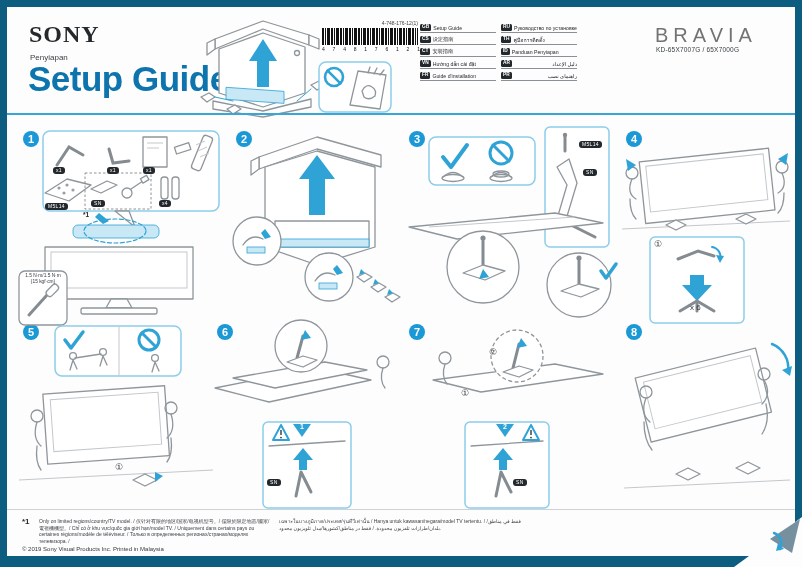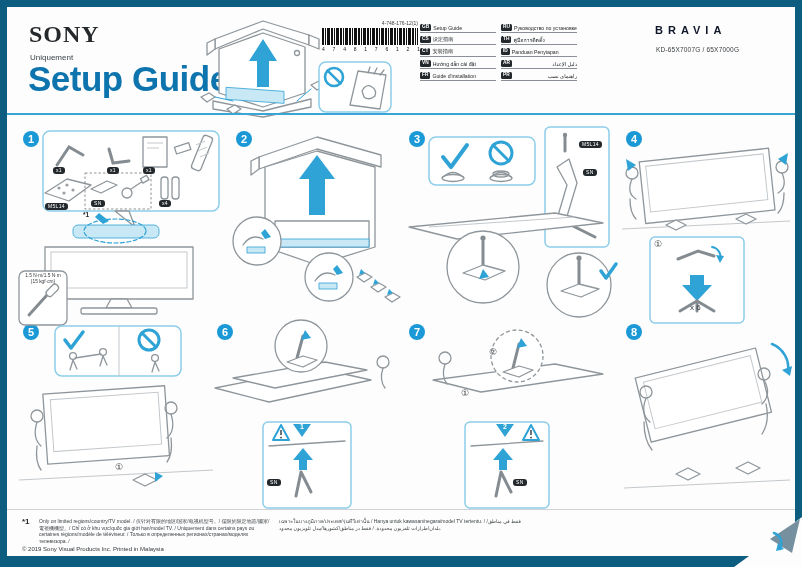--- a/index.html
+++ b/index.html
@@ -7,21 +7,21 @@
          font-family:"Liberation Sans",sans-serif;color:#2b2f33;}
   .sheet{position:absolute;left:7px;top:7px;width:788px;height:549px;background:#fdfdfd;}
   .abs{position:absolute;}
   .badge{position:absolute;width:16px;height:16px;border-radius:50%;background:#1b99d6;color:#fff;
          font-size:11px;font-weight:bold;text-align:center;line-height:16px;}
   .tag{position:absolute;background:#23282c;color:#fff;font-size:5px;line-height:7px;
        padding:0 3px;border-radius:3px;letter-spacing:.3px;white-space:nowrap;}
   .sony{font-family:"Liberation Serif",serif;font-weight:bold;font-size:24px;letter-spacing:1px;color:#26292c;}
   .tvlabel{font-size:8px;color:#3a3f43;}
   .title{font-size:35px;font-weight:600;color:#0e74ae;letter-spacing:-.5px;}
-  .bravia{font-size:11px;letter-spacing:5px;color:#0f172a;font-weight:bold;}
+  .bravia{font-size:20px;letter-spacing:5px;color:#737373;font-weight:normal;}
   .model{font-size:6.5px;color:#3a3f43;letter-spacing:.2px;}
   .partnum{font-size:5px;color:#3a3f43;text-align:right;}
   .barcode{height:17px;background:repeating-linear-gradient(90deg,#111 0 1.6px,#fff 1.6px 3px,#111 3px 3.8px,#fff 3.8px 5.4px,#111 5.4px 7.6px,#fff 7.6px 9px);}
   .bcdigits{font-size:5px;letter-spacing:3.2px;color:#222;text-align:center;margin-top:1px;white-space:nowrap;}
   .langcol{position:absolute;width:76px;}
   .lang-row{display:flex;align-items:center;gap:2px;height:9px;border-bottom:.8px solid #8a9095;margin-bottom:2px;}
   .lang-code{background:#23282c;color:#fff;font-size:4.8px;line-height:6.5px;padding:0 2px;border-radius:1.5px;font-weight:bold;}
   .lang-label{font-size:5.2px;color:#26292c;flex:1;white-space:nowrap;overflow:hidden;}
   .lang-row.rtl .lang-label{text-align:right;direction:rtl;}
   .divider{position:absolute;left:0;width:788px;height:2px;background:#39a6d6;}
@@ -45,21 +45,21 @@
   .box{fill:#ffffff;stroke:#8ccdea;stroke-width:1.5;}
   .ghost{stroke:#c3c8cc;fill:none;stroke-width:1;}
 </style>
 </head>
 <body>
 
 <div class="frame">
   <div class="sheet">
 
     <div class="abs sony" style="left:22px;top:14px;font-family:Liberation Serif, serif;">SONY</div>
-    <div class="abs tvlabel" style="left:23px;top:46px;">Uniquement</div>
+    <div class="abs tvlabel" style="left:23px;top:46px;">Penyiapan</div>
     <div class="abs title" style="left:21px;top:52px;">Setup Guide</div>
 
     <svg style="left:186px;top:2px;" width="134" height="108" viewBox="0 0 134 108">
       <path class="lnf" d="M22,30 L70,12 L116,26 L116,36 L70,20 L22,40 Z"></path>
       <path class="lnf" d="M14,34 L22,30 L22,40 L14,46 Z"></path>
       <path class="lnf" d="M116,26 L126,30 L126,40 L116,36 Z"></path>
       <path class="lnf" d="M26,40 L70,24 L112,38 L112,84 L70,98 L26,84 Z"></path>
       <circle class="ln" cx="104" cy="44" r="2.5"></circle>
       <polygon class="bluefill" points="70,30 56,52 64,52 64,78 76,78 76,52 84,52" stroke="#ffffff" stroke-width="1"></polygon>
       <rect class="lblue" x="33" y="76" width="58" height="12" transform="skewY(4)"></rect>

